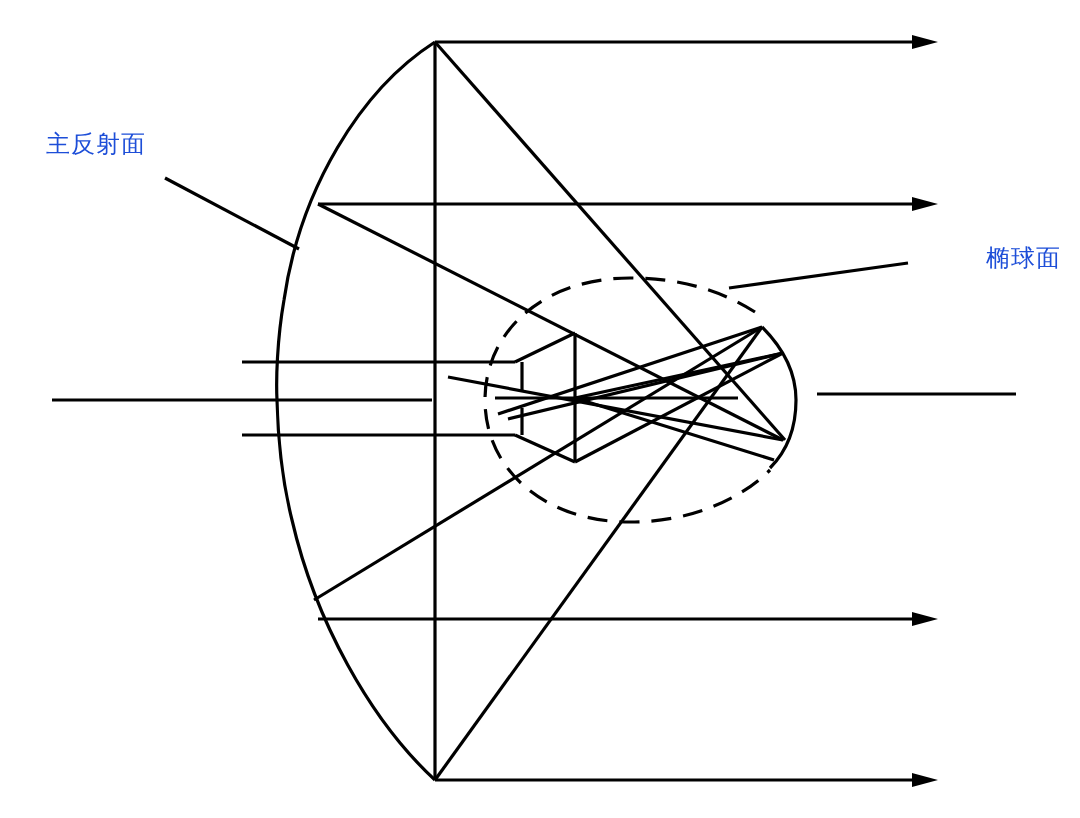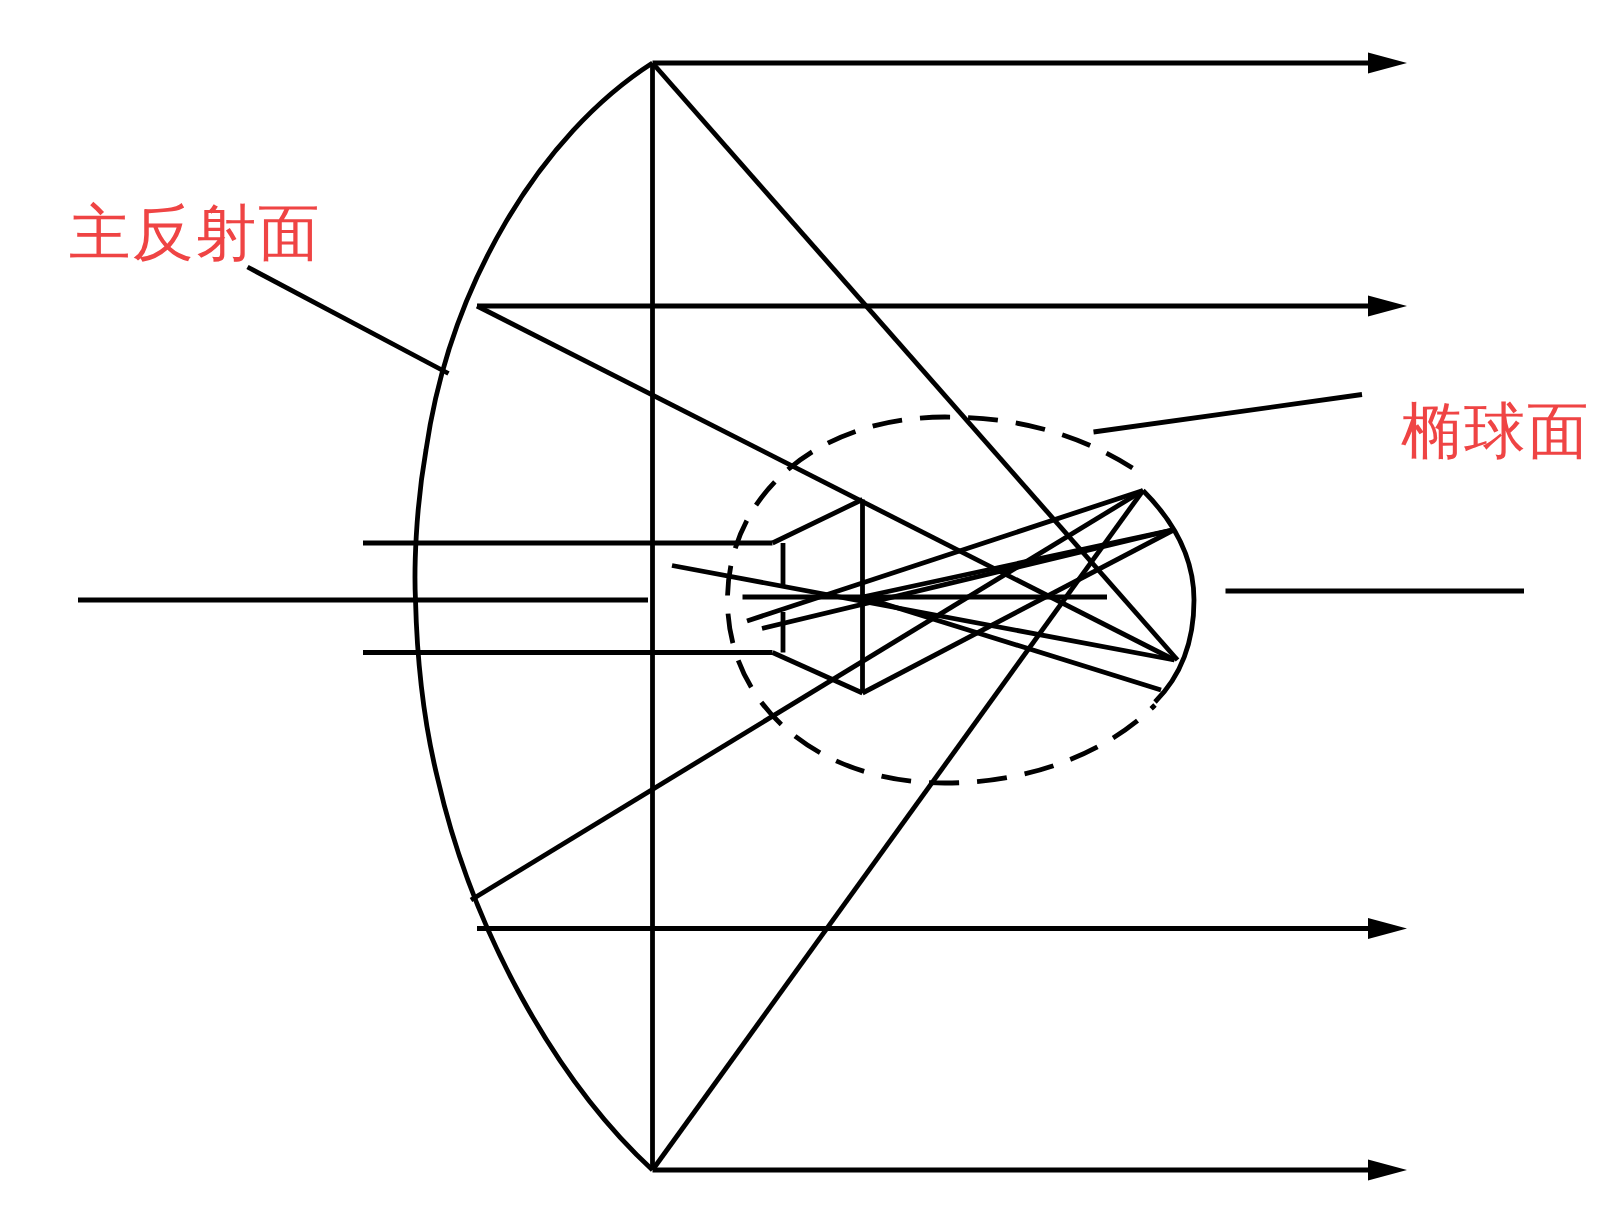--- a/index.html
+++ b/index.html
@@ -1,27 +1,27 @@
 <!DOCTYPE html>
 <html><head>
 <meta charset="utf-8">
 <style>
   html, body { margin: 0; padding: 0; background: #ffffff; }
   body { width: 1080px; height: 818px; position: relative; overflow: hidden; }
   #diagram { position: absolute; left: 0; top: 0; }
   .label {
     position: absolute;
     font-family: "DejaVu Sans", sans-serif;
-    font-size: 41px;
-    color: #ef4444;
+    font-size: 24px;
+    color: #1d4ed8;
     letter-spacing: 1px;
     white-space: nowrap;
   }
   #label-main { left: 46px; top: 128px; }
-  #label-ellipse { left: 934px; top: 242px; margin-top: 18px; }
+  #label-ellipse { left: 986px; top: 242px; }
   svg line, svg path, svg polyline { stroke: #000; stroke-width: 3.2; fill: none; stroke-linecap: butt; }
   svg .dash { stroke-dasharray: 20 12; }
   svg .arrowhead { fill: #000; stroke: none; }
 </style>
 </head>
 <body>
 
 <svg id="diagram" width="1080" height="818" viewBox="0 0 1080 818" xmlns="http://www.w3.org/2000/svg">
 
   <path d="M435,42 C360,90 300,190 284,300 C277,340 276,380 277,400 C278,440 282,480 292,520 C315,620 370,720 435,780"></path>

